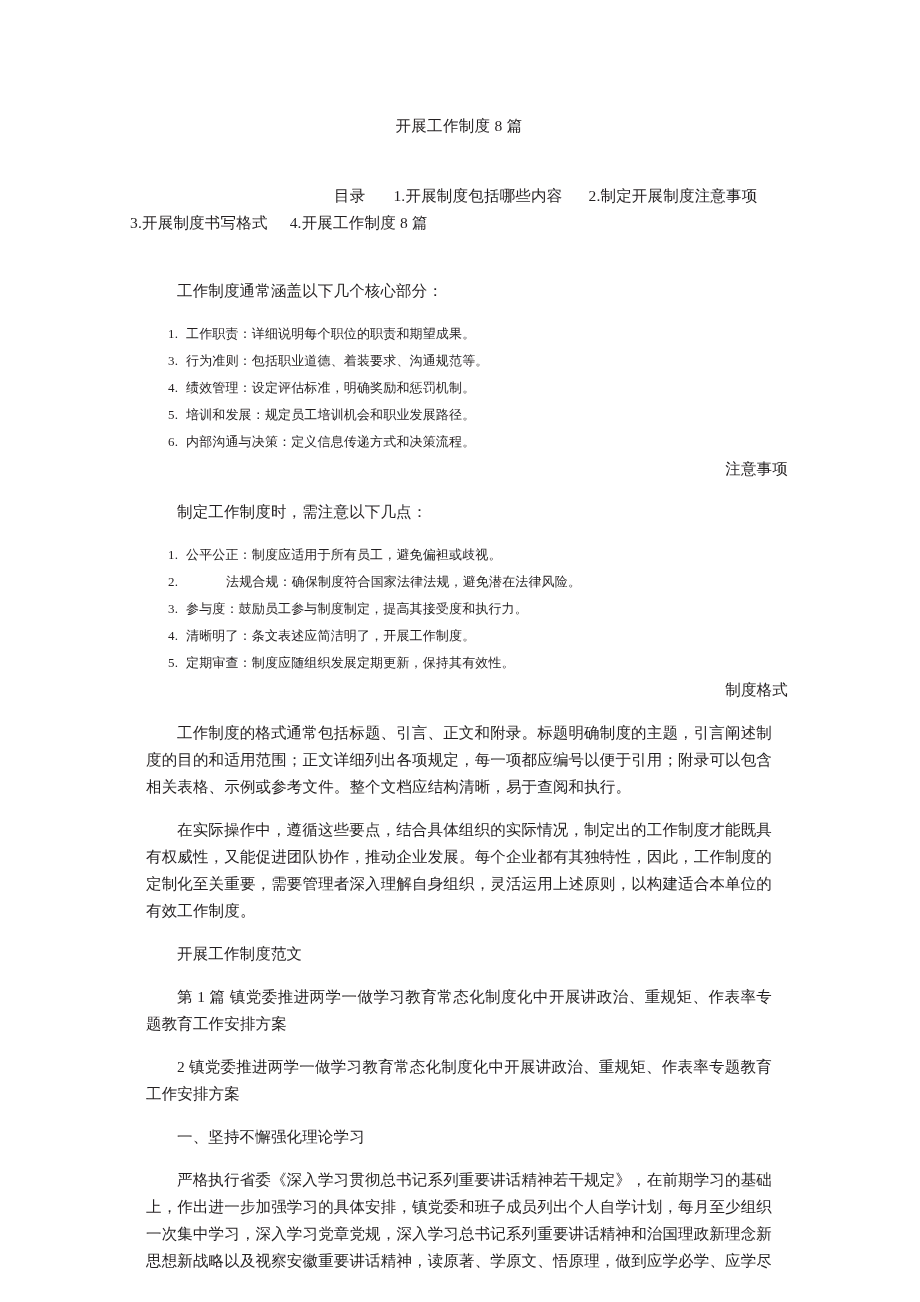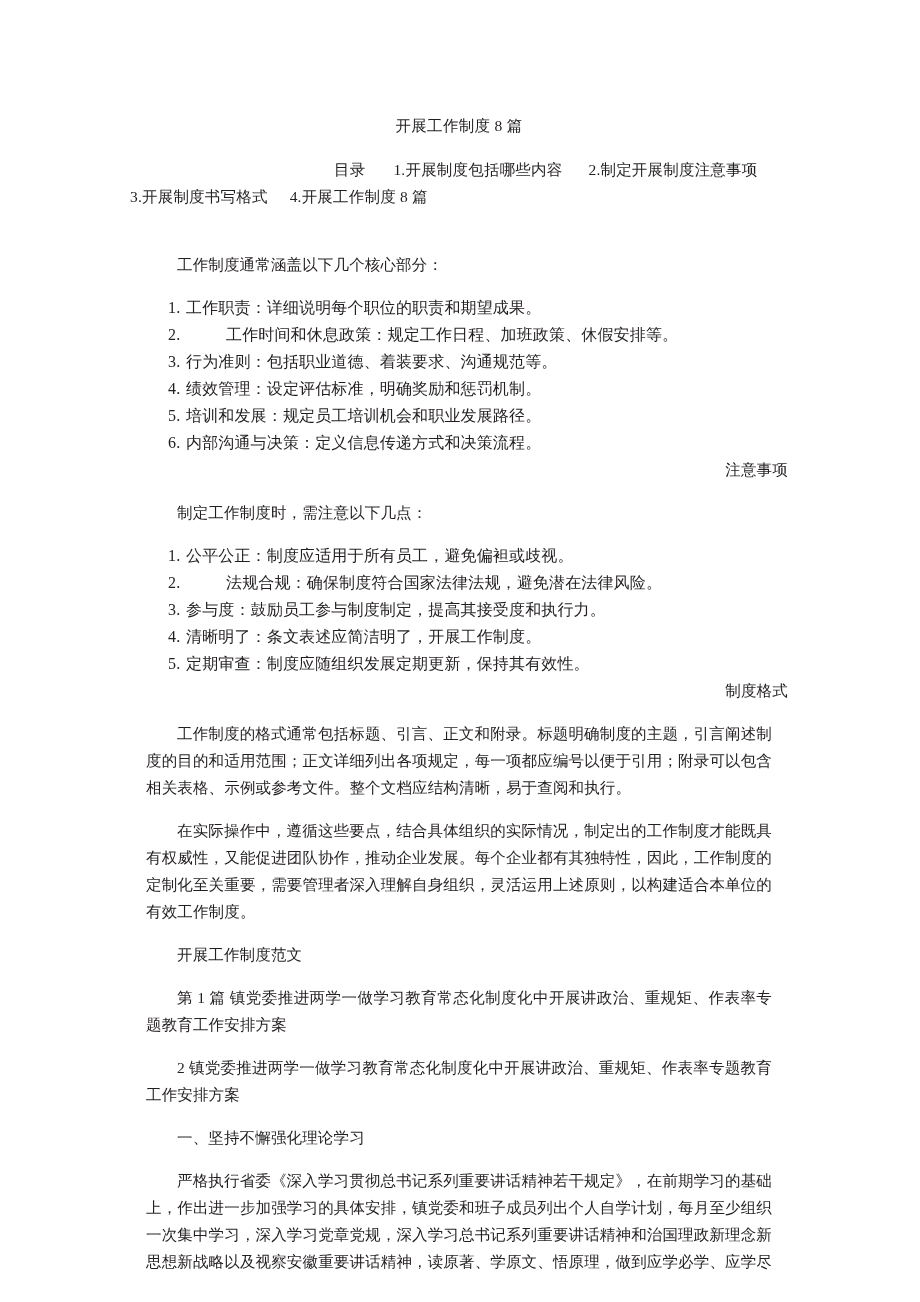--- a/index.html
+++ b/index.html
@@ -38,20 +38,21 @@
     font-weight: normal;
   }
   .spacer-sm { height: 17px; }
   .spacer-md { height: 25px; }
 
   .toc {
     font-size: 15.5px;
     line-height: 27px;
     text-align: left;
     letter-spacing: 0.2px;
+    margin-top: 26px;
   }
   .toc .toc-lead {
     display: inline-block;
     width: 204px;
   }
   .toc .gap-wide { display: inline-block; width: 28px; }
   .toc .gap-mid  { display: inline-block; width: 26px; }
   .toc .gap-small{ display: inline-block; width: 22px; }
 
   .section-heading-center {
@@ -70,21 +71,21 @@
     margin: 16px;
     font-size: 15.5px;
     line-height: 27px;
     text-align: justify;
     text-justify: inter-ideograph;
     letter-spacing: 0.15px;
   }
   p.indent { text-indent: 31px; }
   p.list-item {
     margin: 0;
-    font-size: 16px;
+    font-size: 13px;
     line-height: 27px;
     letter-spacing: 0.15px;
     padding-left: 38px;
     text-indent: -0px;
   }
   p.list-item .num {
     display: inline-block;
     min-width: 18px;
   }
   p.list-item.wide-gap .num {
@@ -107,21 +108,20 @@
 
     <div class="toc">
       <span class="toc-lead"></span><span>目录</span><span class="gap-wide"></span><span>1.开展制度包括哪些内容</span><span class="gap-mid"></span><span>2.制定开展制度注意事项</span><br>
       <span>3.开展制度书写格式</span><span class="gap-small"></span><span>4.开展工作制度 8 篇</span>
     </div>
 
     <div class="spacer-md"></div>
 
     <p class="body indent">工作制度通常涵盖以下几个核心部分：</p>
     <p class="list-item"><span class="num">1.</span><span>工作职责：详细说明每个职位的职责和期望成果。</span></p>
-    <p class="list-item wide-gap"><span class="num">2.</span><span>工作时间和休息政策：规定工作日程、加班政策、休假安排等。</span></p>
     <p class="list-item"><span class="num">3.</span><span>行为准则：包括职业道德、着装要求、沟通规范等。</span></p>
     <p class="list-item"><span class="num">4.</span><span>绩效管理：设定评估标准，明确奖励和惩罚机制。</span></p>
     <p class="list-item"><span class="num">5.</span><span>培训和发展：规定员工培训机会和职业发展路径。</span></p>
     <p class="list-item"><span class="num">6.</span><span>内部沟通与决策：定义信息传递方式和决策流程。</span></p>
 
     <div class="section-heading-left">注意事项</div>
     <p class="body indent">制定工作制度时，需注意以下几点：</p>
     <p class="list-item"><span class="num">1.</span><span>公平公正：制度应适用于所有员工，避免偏袒或歧视。</span></p>
     <p class="list-item wide-gap"><span class="num">2.</span><span>法规合规：确保制度符合国家法律法规，避免潜在法律风险。</span></p>
     <p class="list-item"><span class="num">3.</span><span>参与度：鼓励员工参与制度制定，提高其接受度和执行力。</span></p>

